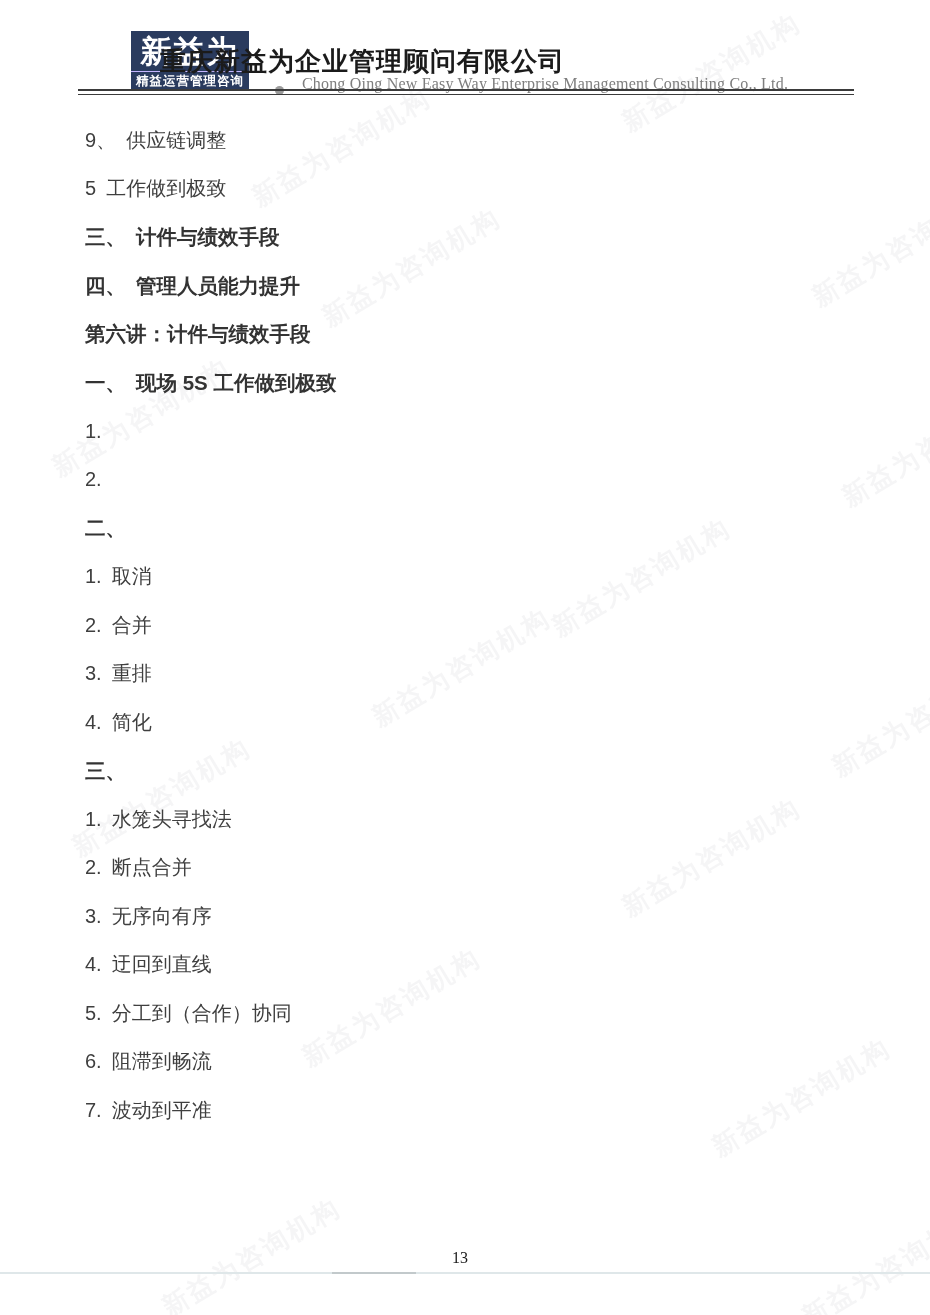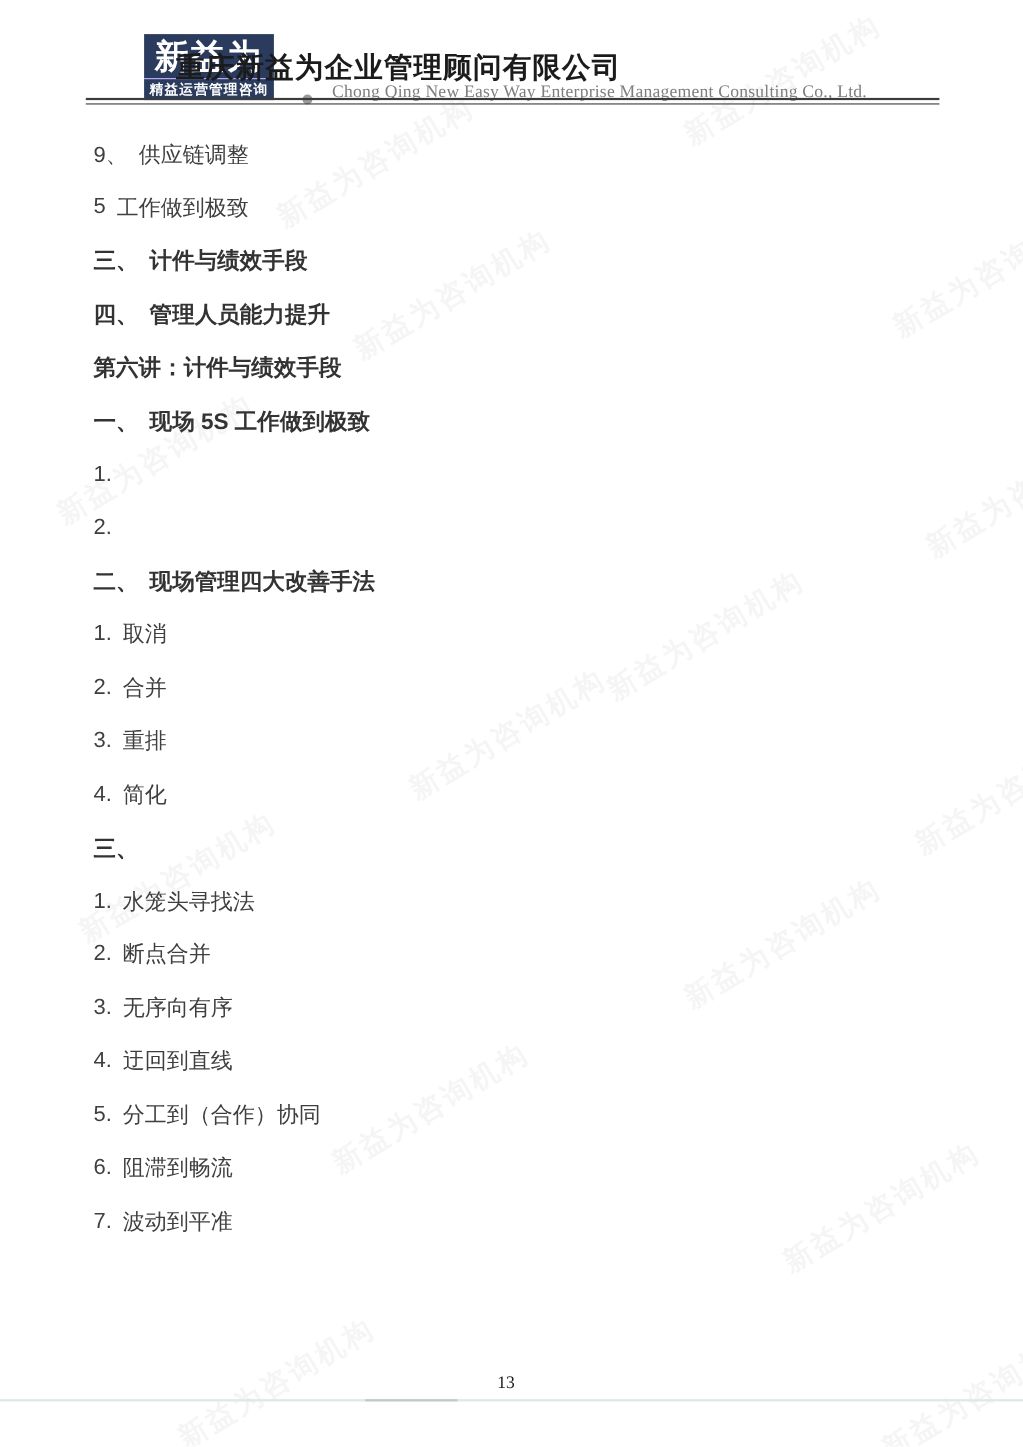--- a/index.html
+++ b/index.html
@@ -156,21 +156,20 @@
         <span class="line-text">现场 5S 工作做到极致</span>
       </div>
     <div class="line">
         <span class="line-label">1.</span>
       </div>
     <div class="line">
         <span class="line-label">2.</span>
       </div>
     <div class="line bold">
         <span class="line-label">二、</span>
-        <span class="line-text">现场管理四大改善手法</span>
       </div>
     <div class="line">
         <span class="line-label">1.</span>
         <span class="line-text">取消</span>
       </div>
     <div class="line">
         <span class="line-label">2.</span>
         <span class="line-text">合并</span>
       </div>
     <div class="line">

